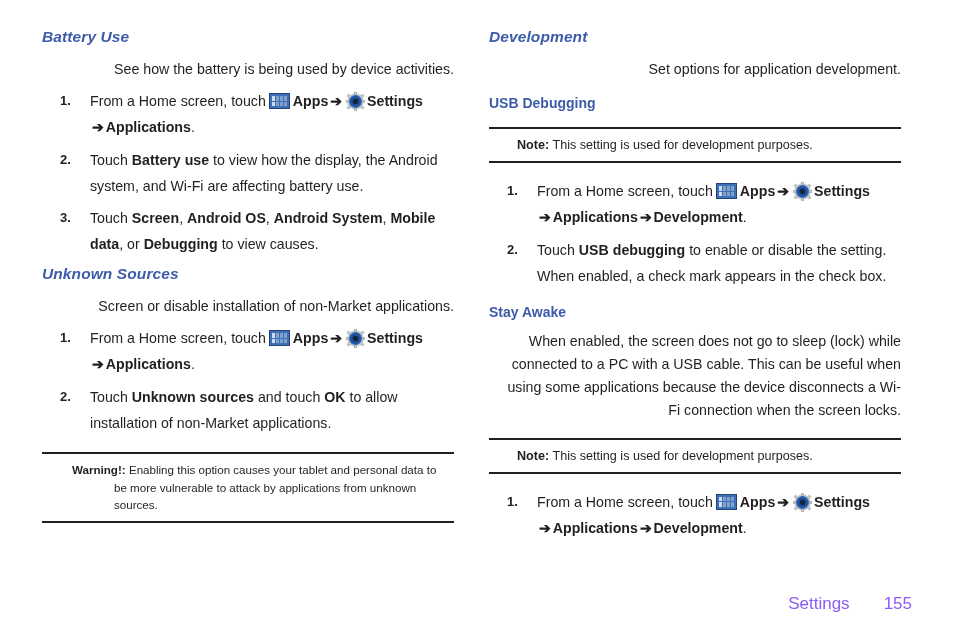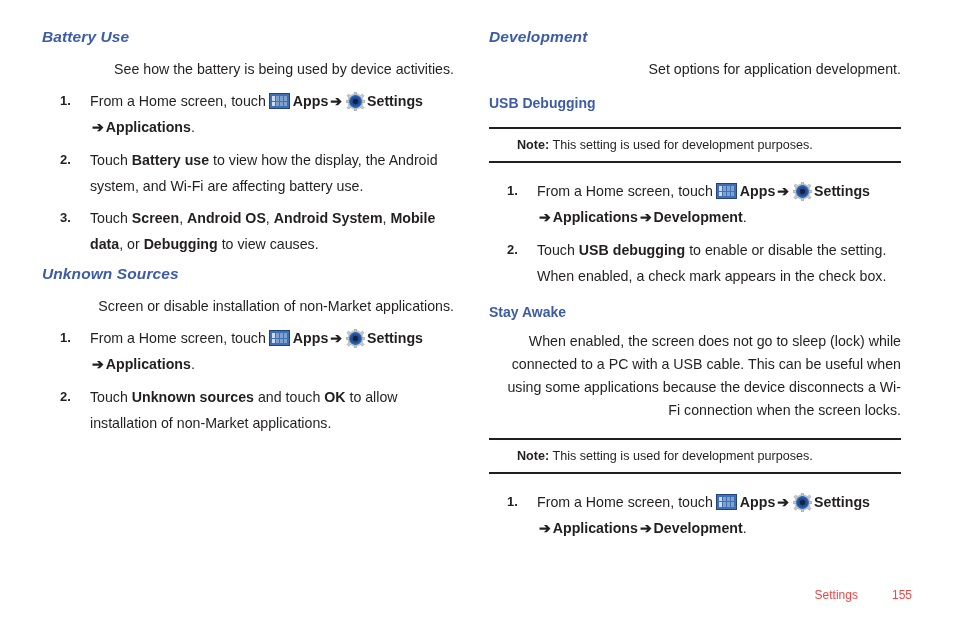--- a/index.html
+++ b/index.html
@@ -149,23 +149,23 @@
   }
   .callout .lbl {
     font-weight: bold;
     margin-left: 26px;
   }
 
   
   .footer {
     position: absolute;
     right: 42px;
-    bottom: 34px;
-    font-size: 12px;
-    color: #ef4444;
+    bottom: 22px;
+    font-size: 17px;
+    color: #8b5cf6;
     white-space: nowrap;
   }
   .footer .fpage {
     display: inline-block;
     margin-left: 34px;
   }
 </style>
 </head>
 <body>
 
@@ -232,20 +232,23 @@
                 <circle cx="9.5" cy="9.5" r="2.7" fill="#16233a"></circle>
               </g>
             </svg></span><span class="b">Settings</span>
         <br><span class="arrow">➔</span><span class="b">Applications</span><span>.</span>
       </li>
       <li>
         <span class="num">2.</span><span>Touch </span><span class="b">Unknown sources</span><span> and touch </span><span class="b">OK</span><span> to allow installation of non-Market applications.</span>
       </li>
     </ol>
 
+    <div class="callout warning">
+      <span class="wtext"><span class="lbl">Warning!:</span><span> Enabling this option causes your tablet and personal data to be more vulnerable to attack by applications from unknown sources.</span></span>
+    </div>
 
   </div>
 
   <div class="col col-right">
 
     <h2 class="section-head">Development</h2>
 
     <p class="body-text">Set options for application development.</p>
 
     <h3 class="sub-head">USB Debugging</h3>

